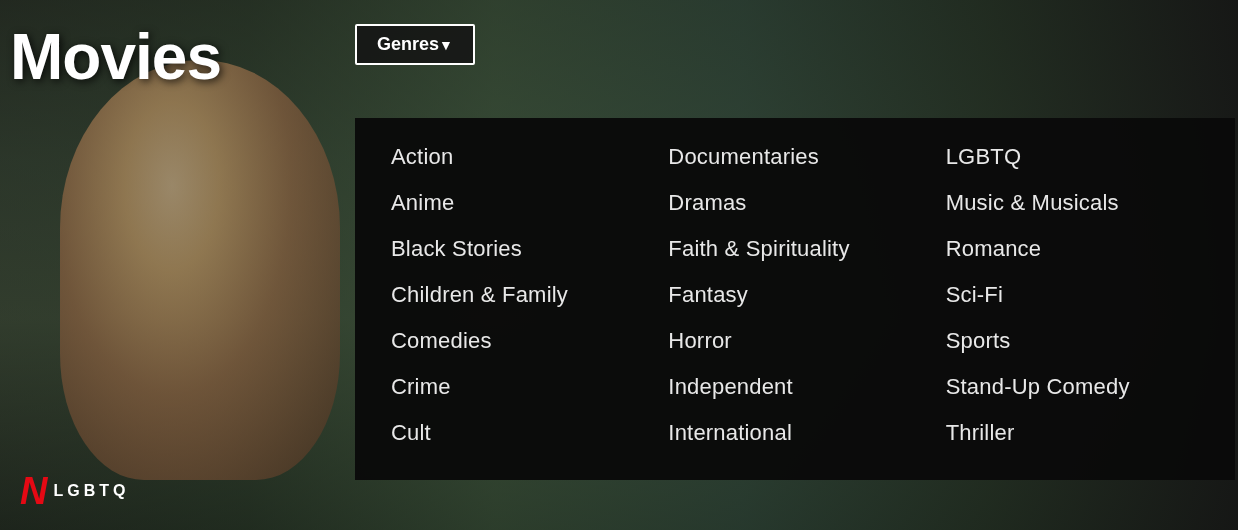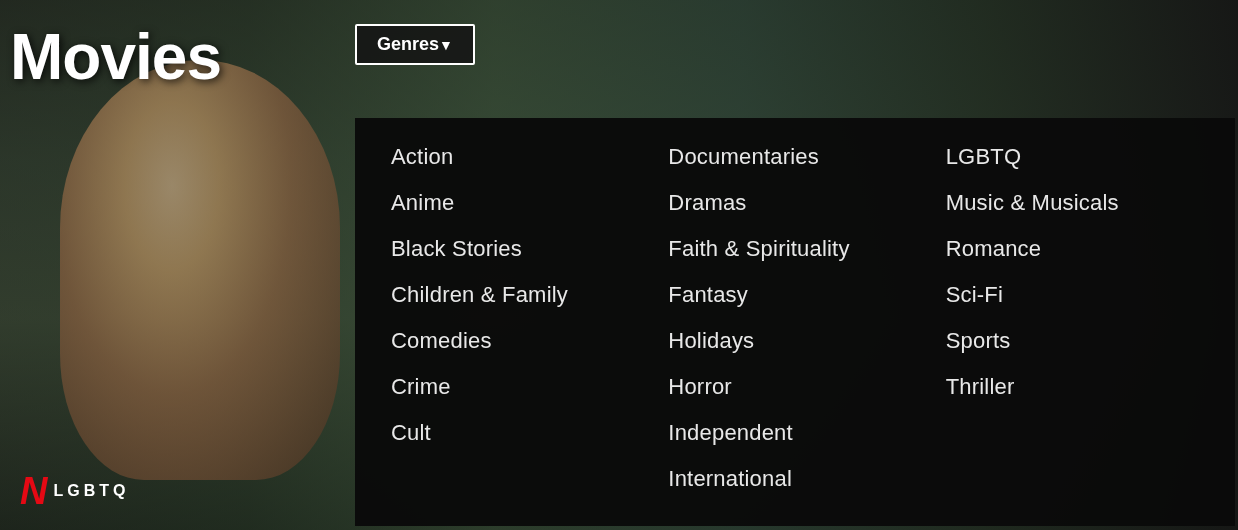--- a/index.html
+++ b/index.html
@@ -156,31 +156,31 @@
         <div class="genre-item">Children &amp; Family</div>
         <div class="genre-item">Comedies</div>
         <div class="genre-item">Crime</div>
         <div class="genre-item">Cult</div>
       </div>
     <div class="genre-column" id="col1">
         <div class="genre-item">Documentaries</div>
         <div class="genre-item">Dramas</div>
         <div class="genre-item">Faith &amp; Spirituality</div>
         <div class="genre-item">Fantasy</div>
-        <div class="genre-item">Holidays</div>
         <div class="genre-item">Horror</div>
         <div class="genre-item">Independent</div>
         <div class="genre-item">International</div>
       </div>
     <div class="genre-column" id="col2">
         <div class="genre-item">LGBTQ</div>
         <div class="genre-item">Music &amp; Musicals</div>
         <div class="genre-item">Romance</div>
         <div class="genre-item">Sci-Fi</div>
         <div class="genre-item">Sports</div>
+        <div class="genre-item">Stand-Up Comedy</div>
         <div class="genre-item">Thriller</div>
       </div>
   </div>
 </div>
 
 <div class="netflix-logo">
   <span class="netflix-n">N</span>
   <span class="netflix-film-text">LGBTQ</span>
 </div>
 

